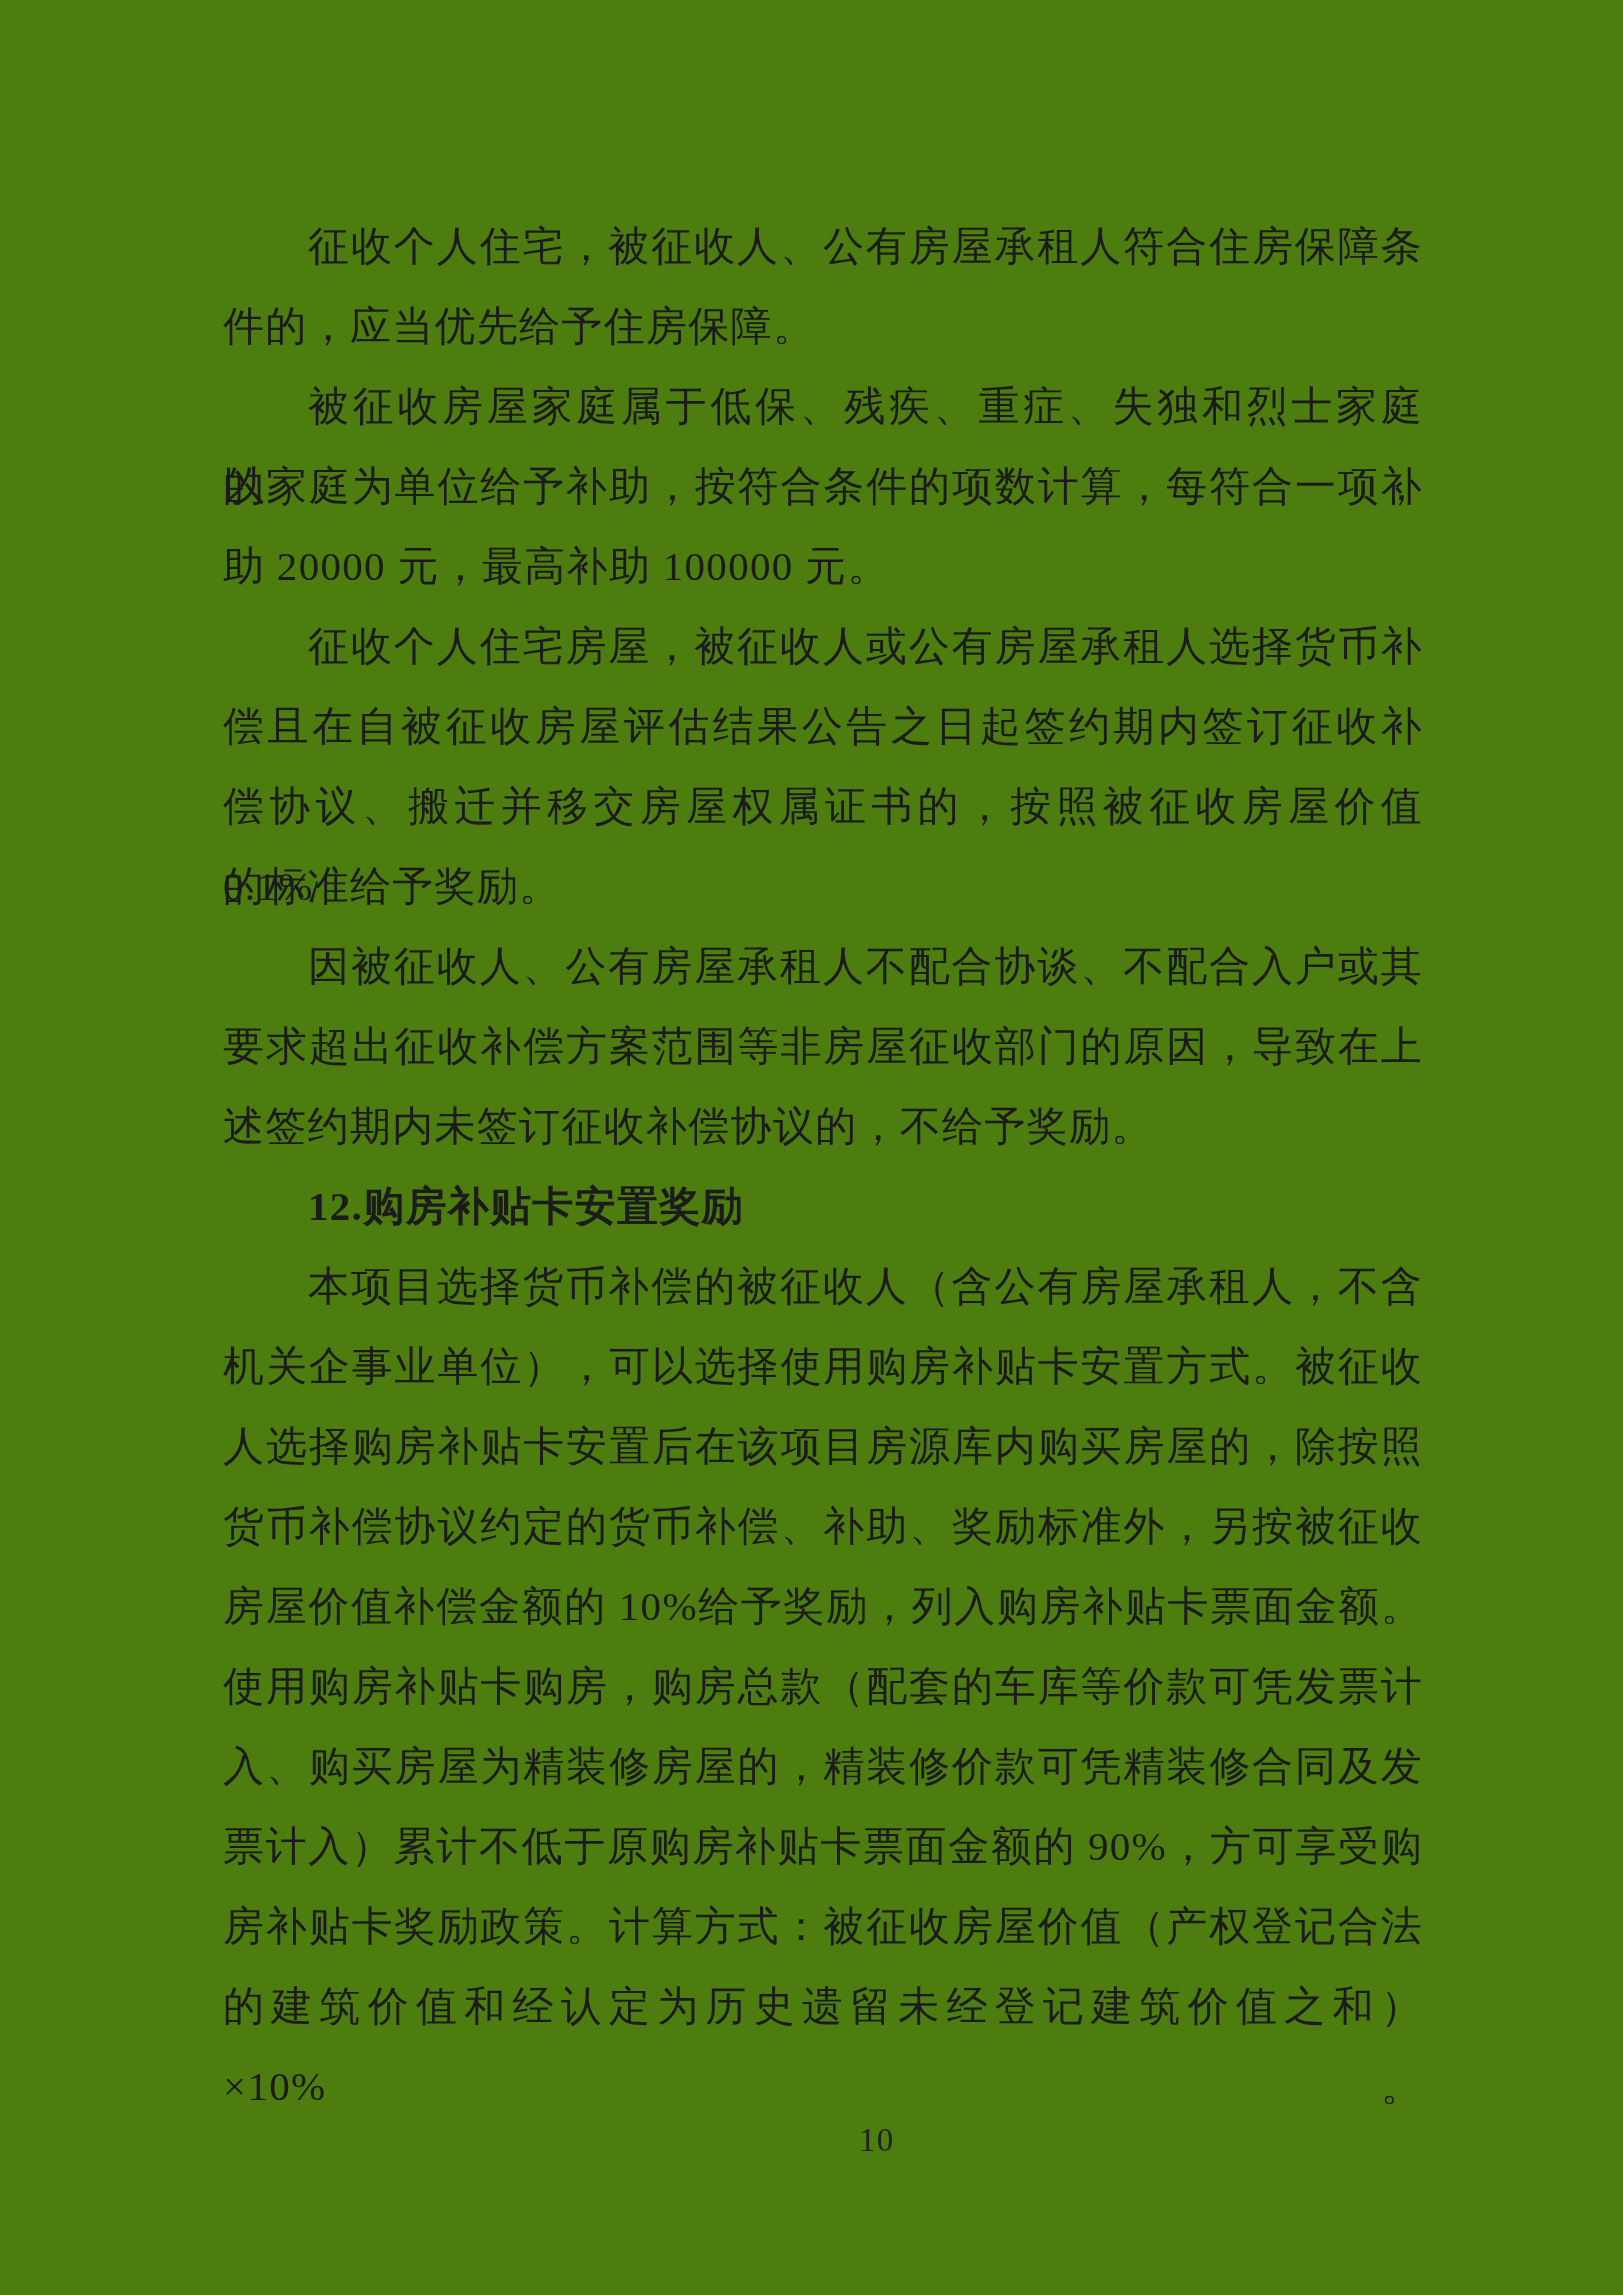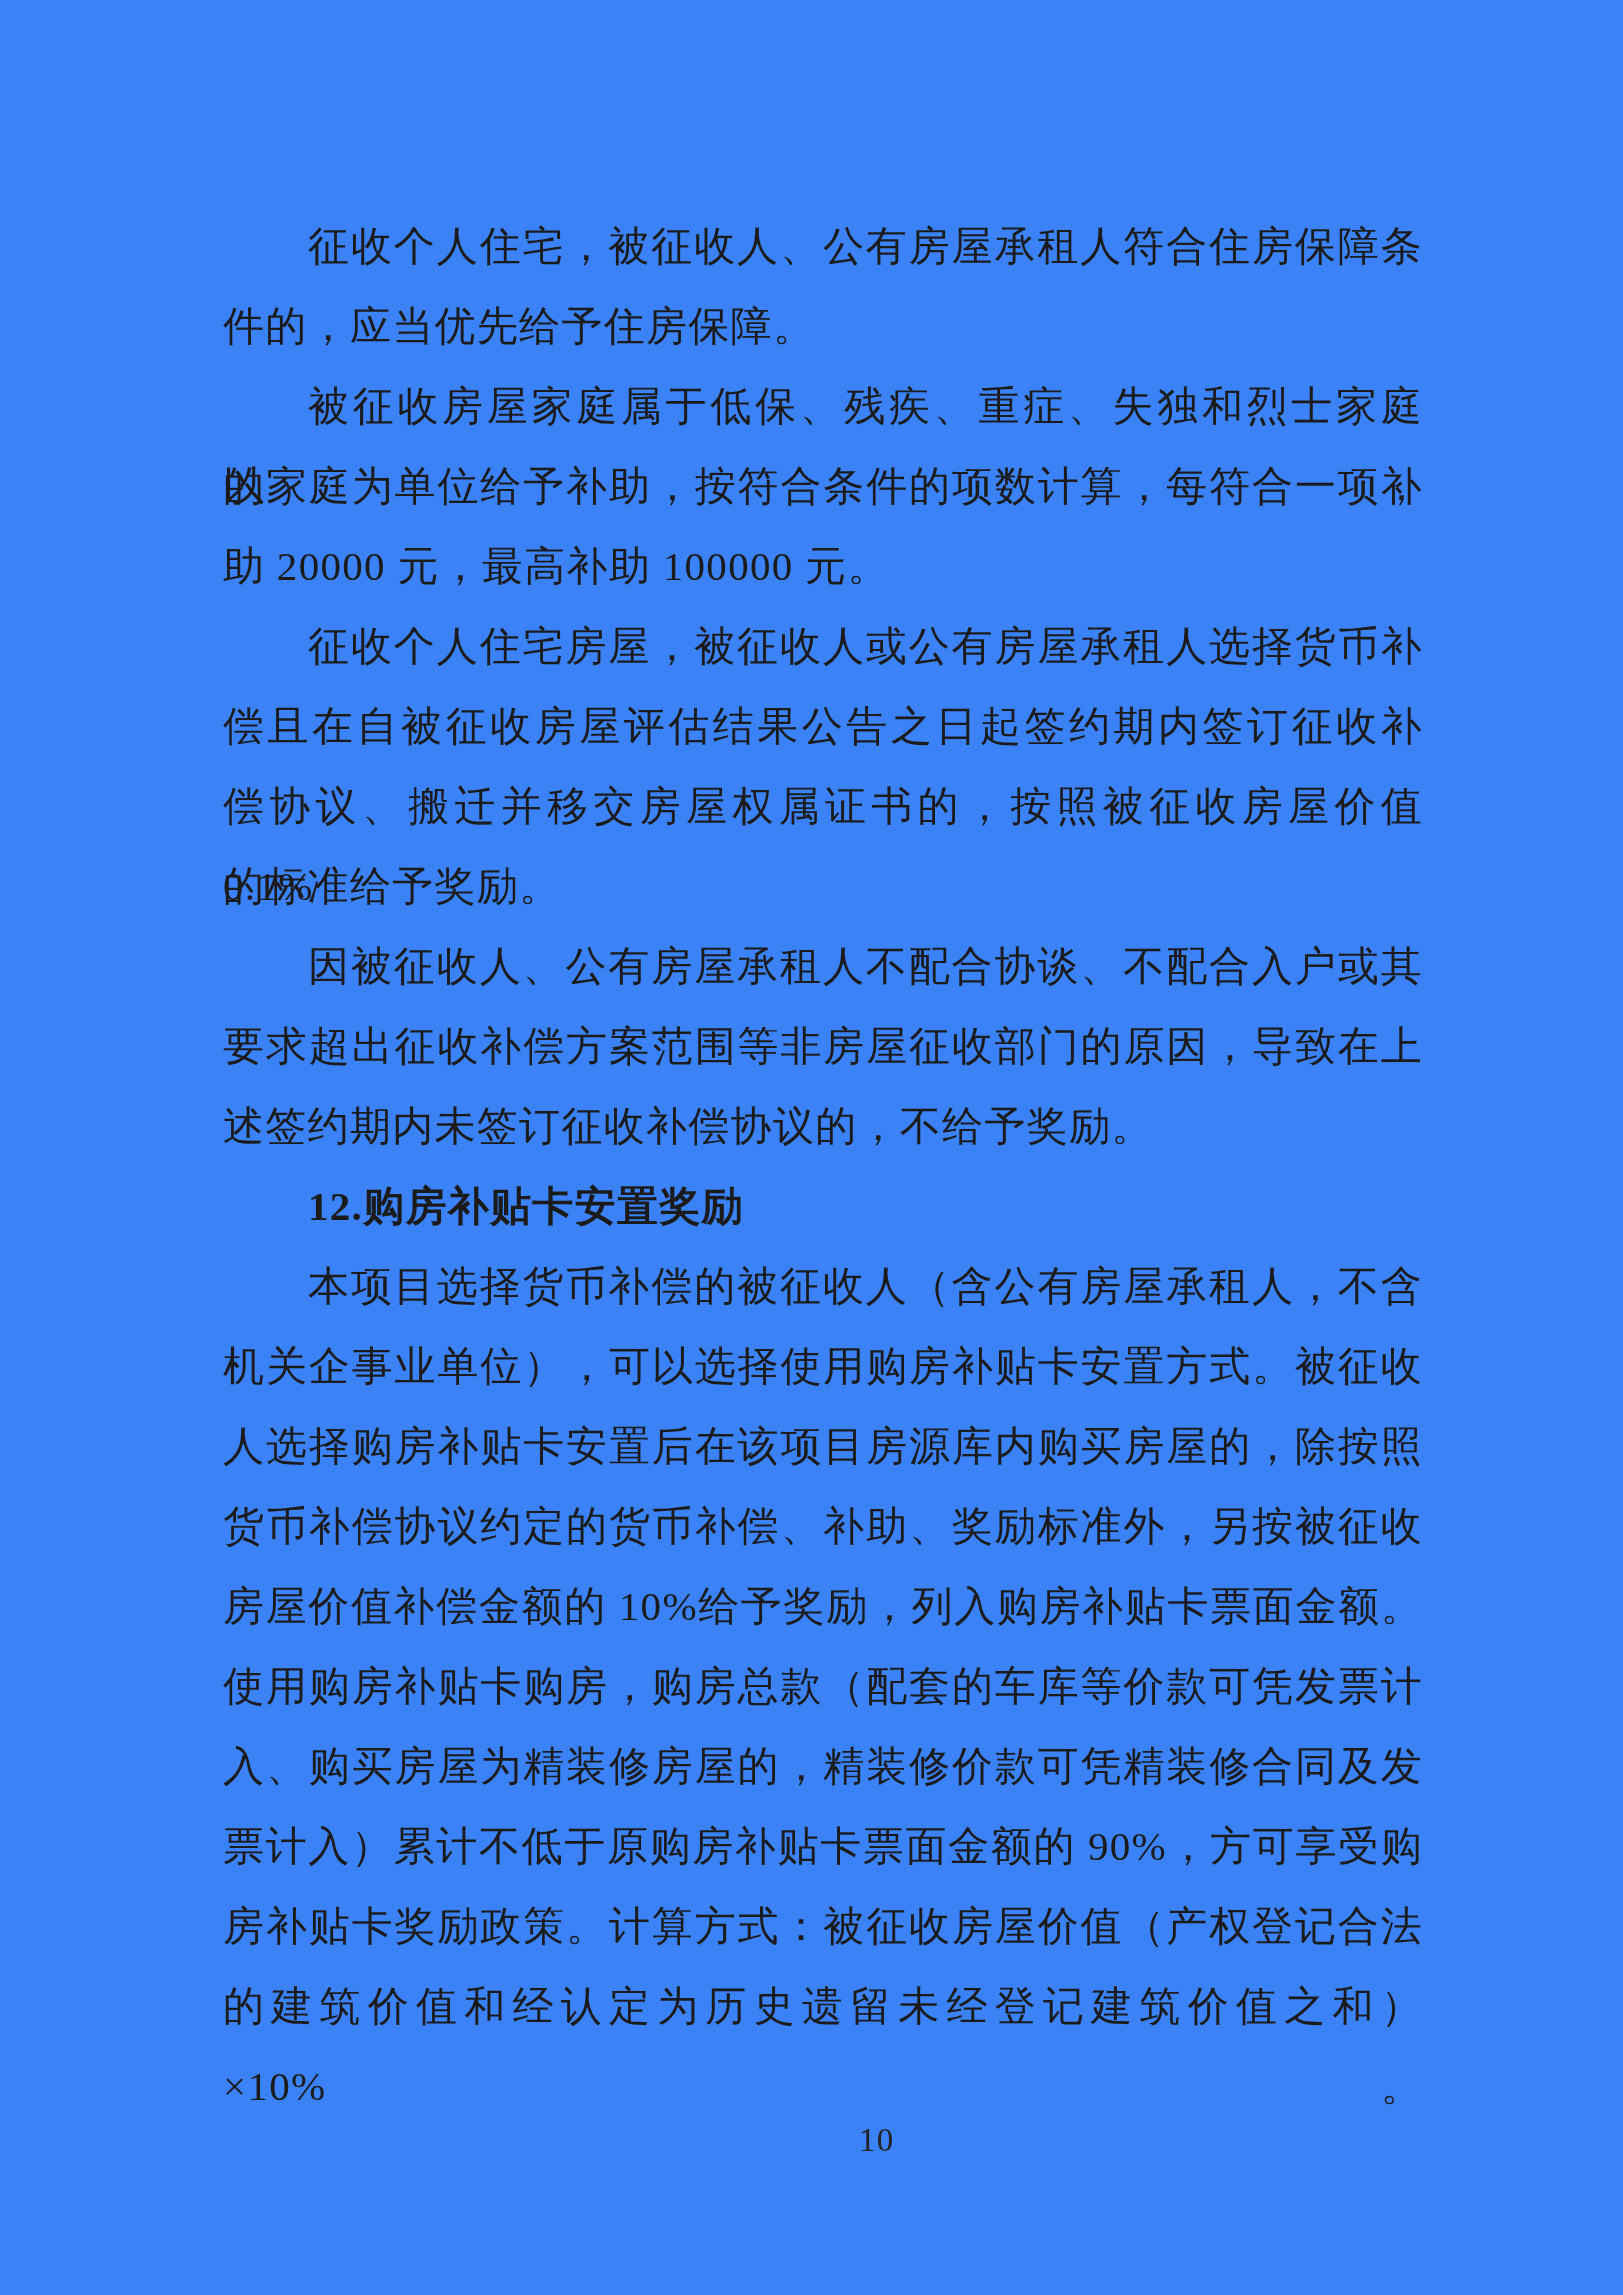--- a/index.html
+++ b/index.html
@@ -5,21 +5,21 @@
   html, body {
     margin: 0;
     padding: 0;
     background: #e8e8e8;
   }
   .page {
     position: relative;
     width: 1623px;
     height: 2295px;
     margin: 0 auto;
-    background: #3b82f6;
+    background: #4d7c0f;
     color: #1b1b1b;
     font-family: "Liberation Serif", "DejaVu Serif", serif;
     overflow: hidden;
   }
   .content {
     position: absolute;
     left: 223px;
     top: 206px;
     width: 1200px;
   }

